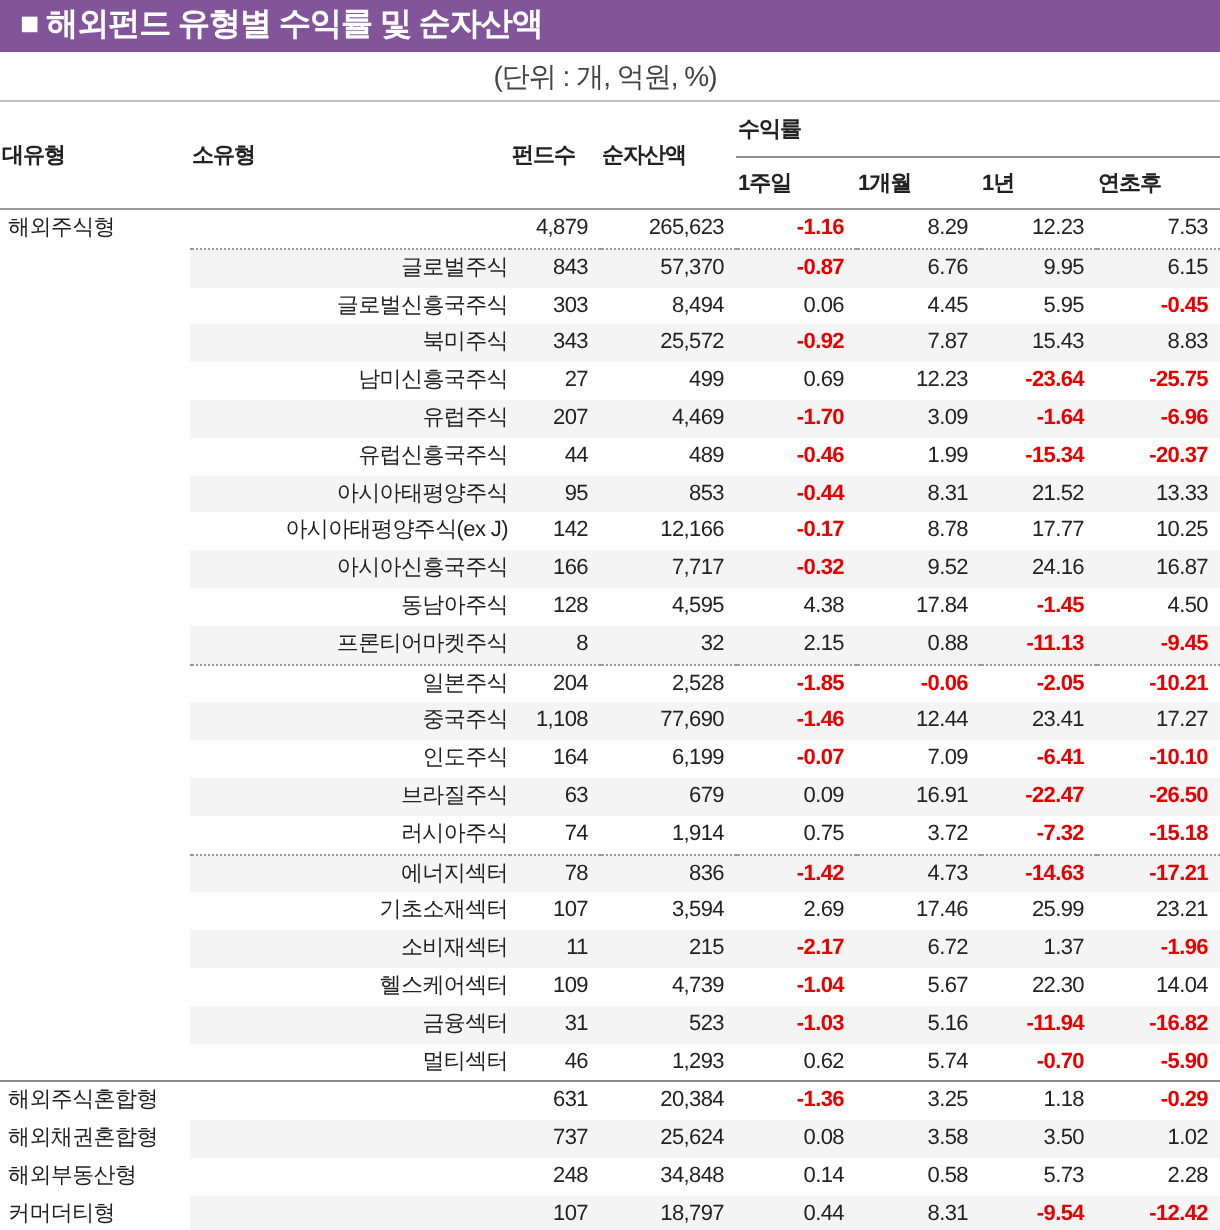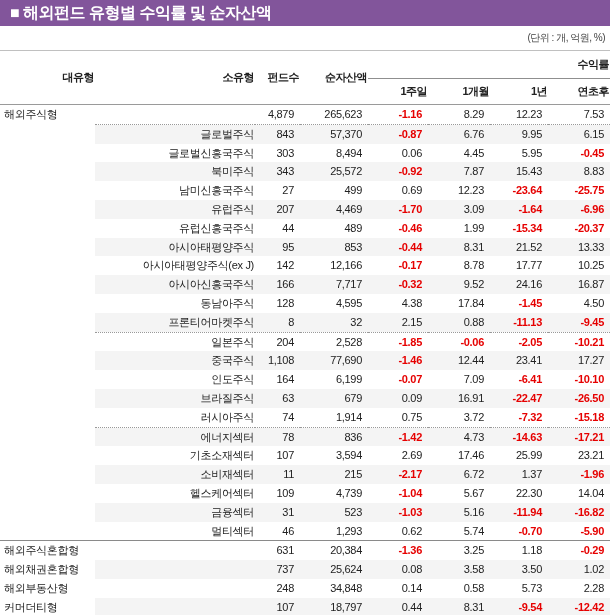--- a/index.html
+++ b/index.html
@@ -7,29 +7,29 @@
     width:610px;height:615px;overflow:hidden;
     font-family:"Liberation Sans","DejaVu Sans",sans-serif;
     color:#222;
   }
   
   .title-bar{
     height:26px;line-height:26px;background:#82559B;color:#ffffff;
     font-size:16px;font-weight:bold;padding-left:10px;letter-spacing:-0.5px;
   }
   
-  .units-row{height:24px;line-height:24px;text-align:right;padding-right:5px;
-    font-size:10px;color:#444;letter-spacing:-0.5px;}
+  .units-row{height:24px;line-height:24px;text-align:center;padding-right:5px;
+    font-size:14px;color:#444;letter-spacing:-0.5px;}
   
   table{border-collapse:collapse;table-layout:fixed;width:610px;border-top:1px solid #c0c0c0;}
   col.c1{width:95px}col.c2{width:160px}col.c3{width:45px}col.c4{width:68px}
   col.c5{width:60px}col.c6{width:62px}col.c7{width:58px}col.c8{width:62px}
   thead th{
     font-size:11px;font-weight:bold;color:#222;background:#fff;
-    vertical-align:middle;text-align:right;letter-spacing:-0.5px;
+    vertical-align:middle;text-align:left;letter-spacing:-0.5px;
   }
   thead .th-span{height:48px;border-bottom:1px solid #9a9a9a;}
   thead .th-returns{height:25px;border-bottom:1px solid #8f8f8f;}
   thead .th-sub{height:23px;border-bottom:1px solid #9a9a9a;}
   tbody td{
     font-size:11px;height:16.8px;line-height:16.8px;white-space:nowrap;
     overflow:hidden;letter-spacing:-0.3px;background:#fff;
   }
   tbody td.c-major{text-align:left;padding-left:4px;}
   tbody td.c-minor{text-align:right;padding-left:2px;}

